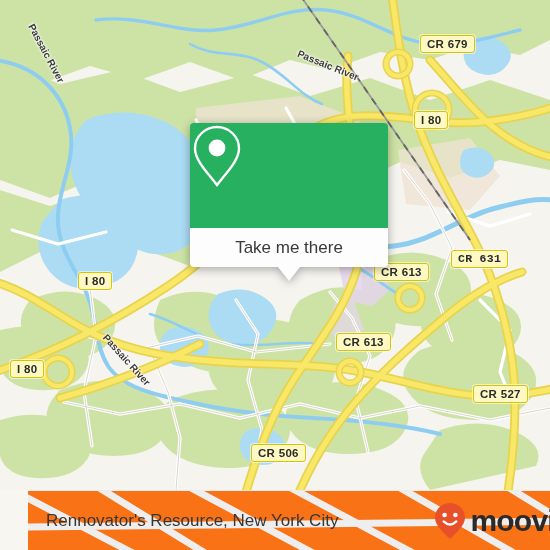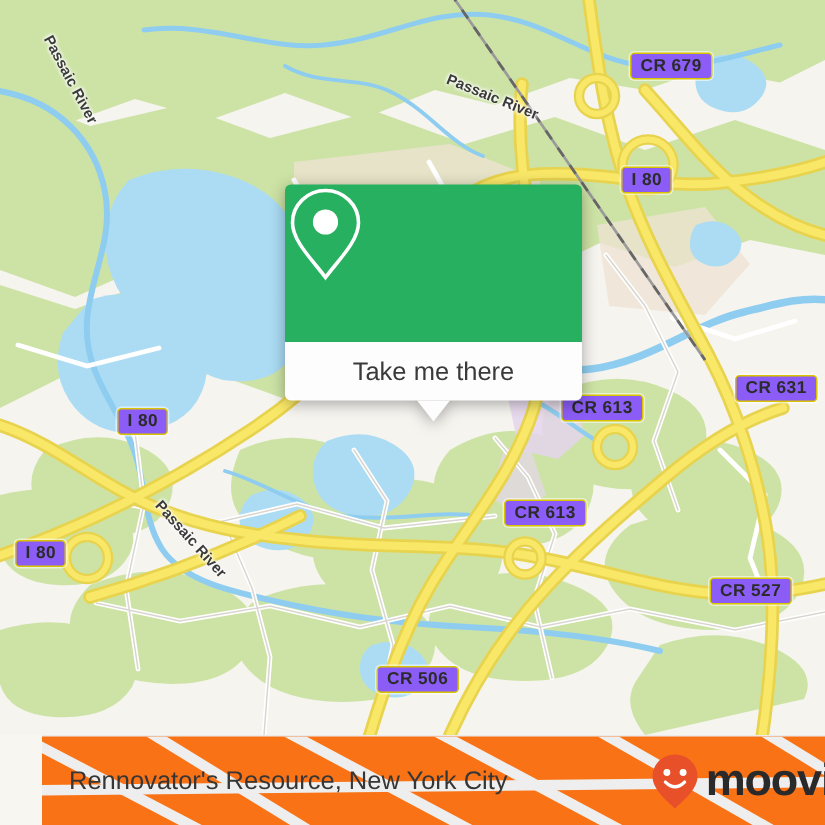--- a/index.html
+++ b/index.html
@@ -8,21 +8,21 @@
 
   .screen{position:relative;width:550px;height:550px;overflow:hidden;background:#f7f6f1;}
 
   
   .map{position:absolute;left:0;top:0;width:550px;height:490px;overflow:hidden;
        background:#f6f4ef;}
   .map svg{position:absolute;left:0;top:0;display:block;}
 
   
   .shield{position:absolute;box-sizing:border-box;
-          background:#8b5cf6;border:1.6px solid #d9c400;border-radius:3px;
+          background:#fef9c3;border:1.6px solid #d9c400;border-radius:3px;
           color:#2b2b2b;font-size:11.5px;font-weight:bold;letter-spacing:.3px;
           line-height:16px;height:18px;padding:0 6px;text-align:center;
           white-space:nowrap;box-shadow:0 0 0 1px rgba(255,255,255,.55);}
 
   
   .river-label{position:absolute;color:#3b3b3b;font-size:10px;font-weight:bold;
                white-space:nowrap;text-shadow:0 0 3px #fff,0 0 3px #fff,0 0 2px #fff;}
 
   
   .popup{position:absolute;left:190px;top:123px;width:198px;
@@ -201,21 +201,21 @@
     </svg>
 
     <div class="river-label" style="left:36px;top:22px;transform:rotate(62deg);transform-origin:left top;">Passaic River</div>
     <div class="river-label" style="left:300px;top:48px;transform:rotate(22deg);transform-origin:left top;">Passaic River</div>
     <div class="river-label" style="left:109px;top:332px;transform:rotate(48deg);transform-origin:left top;">Passaic River</div>
 
     <div class="shield" style="left:420px;top:35px;">CR 679</div>
     <div class="shield" style="left:414px;top:111px;">I 80</div>
     <div class="shield" style="left:78px;top:272px;">I 80</div>
     <div class="shield" style="left:10px;top:360px;">I 80</div>
-    <div class="shield" style="left:490px;top:250px;">CR 631</div>
+    <div class="shield" style="left:451px;top:250px;font-family:Liberation Mono, monospace;">CR 631</div>
     <div class="shield" style="left:374px;top:263px;">CR 613</div>
     <div class="shield" style="left:336px;top:333px;">CR 613</div>
     <div class="shield" style="left:473px;top:385px;">CR 527</div>
     <div class="shield" style="left:251px;top:444px;text-align:center;">CR 506</div>
 
     <div class="popup">
       <div class="popup-top">
         <svg width="54" height="66" viewBox="0 0 54 66">
           <path d="M27 4 C15 4 5 13.5 5 25.5 C5 38 19 51 27 62 C35 51 49 38 49 25.5 C49 13.5 39 4 27 4 Z" fill="none" stroke="#ffffff" stroke-width="2.4"></path>
           <circle cx="27" cy="25" r="8.4" fill="#ffffff"></circle>

